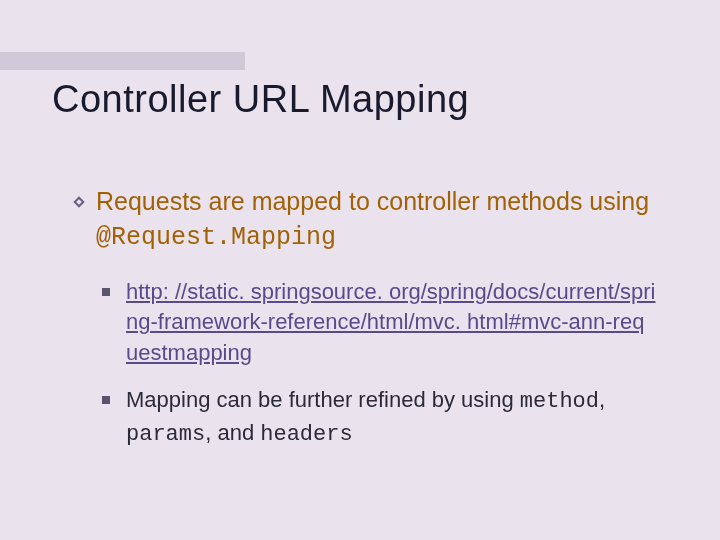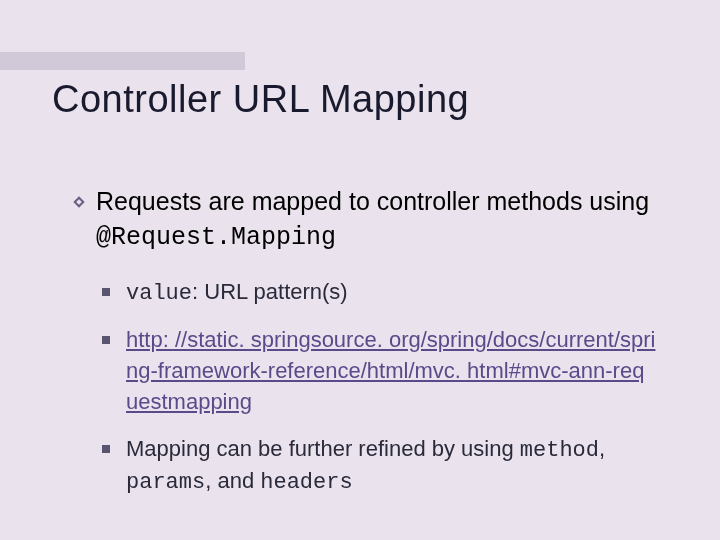--- a/index.html
+++ b/index.html
@@ -47,21 +47,21 @@
     margin-bottom: 22px;
   }
   .diamond-icon {
     position: absolute;
     left: -24px;
     top: 10px;
   }
   .top-text {
     font-size: 25px;
     line-height: 1.35;
-    color: #000000;
+    color: #a16207;
   }
   .mono {
     font-family: "Courier New", Courier, monospace;
   }
   .sub-list {
     margin-top: 20px;
     margin-left: 30px;
   }
   .sub-item {
     position: relative;
@@ -100,24 +100,20 @@
           <rect x="5" y="5" width="4" height="4" fill="#eae3ed" transform="rotate(45 7 7)"></rect>
         </svg>
       </span>
       <span class="top-text">
         <span>Requests are mapped to controller methods using </span><span class="mono">@Request.Mapping</span>
       </span>
     </div>
 
     <div class="sub-list">
 
-      <div class="sub-item">
-        <span class="square-icon"></span>
-        <span class="mono">value</span><span>: URL pattern(s)</span>
-      </div>
 
       <div class="sub-item">
         <span class="square-icon"></span>
         <a href="#" class="link">http: //static. springsource. org/spring/docs/current/spring-framework-reference/html/mvc. html#mvc-ann-requestmapping</a>
       </div>
 
       <div class="sub-item">
         <span class="square-icon"></span>
         <span>Mapping can be further refined by using </span><span class="mono">method</span><span>, </span><span class="mono">params</span><span>, and </span><span class="mono">headers</span>
       </div>

